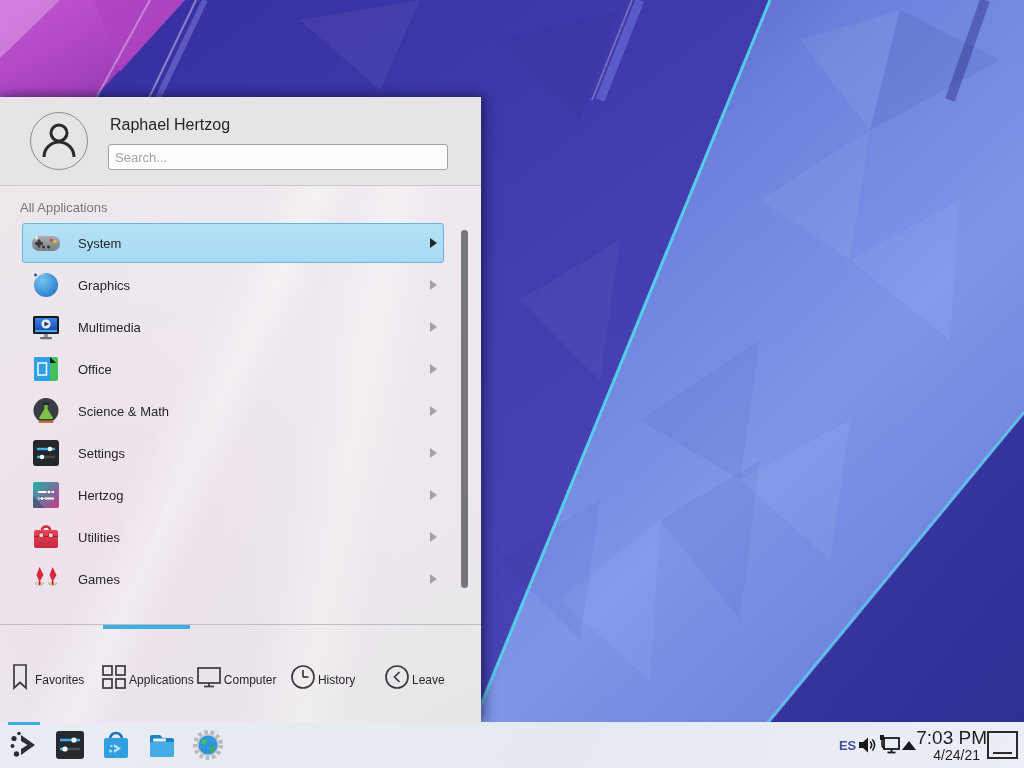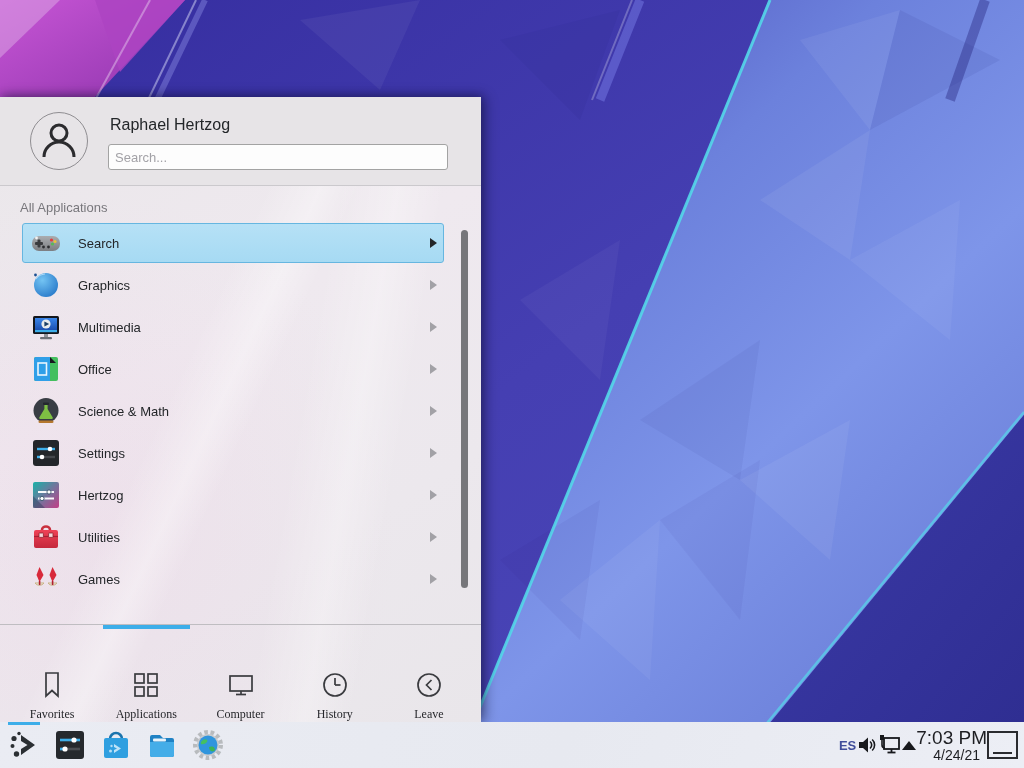--- a/index.html
+++ b/index.html
@@ -37,22 +37,22 @@
   .row-arrow{position:absolute;right:44px;top:50%;transform:translateY(-50%);
     width:0;height:0;border-left:7px solid #a2a1a6;border-top:5px solid transparent;
     border-bottom:5px solid transparent;}
   .category-row.selected .row-arrow{border-left-color:#232629;}
   .scrollbar{position:absolute;right:13px;top:8px;width:7px;height:358px;
     background:#76767a;border-radius:4px;}
 
   .tabbar{position:absolute;left:0;bottom:0;right:0;height:98px;border-top:1px solid #bfbdc1;
     display:flex;padding:0 5px;box-sizing:border-box;}
   .tab-indicator{position:absolute;left:103px;top:0;width:87px;height:4px;background:#3daee9;}
-  .tab{flex:1;display:flex;flex-direction:column;align-items:center;justify-content:flex-end;
-    padding-top:6px;cursor:default;font-family:Liberation Serif, serif;}
+  .tab{flex:1;display:flex;flex-direction:row;align-items:center;justify-content:flex-start;
+    padding-top:6px;cursor:default;}
   .tab-icon{width:30px;height:30px;}
   .tab-label{margin-top:7px;font-size:12px;color:#26272b;}
 
   
   .taskbar{position:absolute;left:0;bottom:0;width:1024px;height:46px;
     background:linear-gradient(110deg,#eaecf3 0%,#e7e9f0 55%,#eceef5 100%);
     display:flex;align-items:center;box-sizing:border-box;padding:0 6px 0 7px;}
   .task-icons{display:flex;align-items:center;gap:12px;height:100%;}
   .task-btn{position:relative;width:34px;height:46px;display:flex;align-items:center;justify-content:center;}
   .task-btn.active::before{content:'';position:absolute;top:0;left:1px;right:1px;height:3px;background:#3daee9;}
@@ -169,21 +169,21 @@
             <rect x="7.5" y="12.5" width="3" height="8" rx="1" fill="#3a3b3e"></rect>
             <rect x="5" y="15" width="8" height="3" rx="1" fill="#3a3b3e"></rect>
             <circle cx="6.5" cy="11" r="1.4" fill="#f2f2f2"></circle>
             <circle cx="21.5" cy="13" r="1.6" fill="#e23c3c"></circle>
             <circle cx="25" cy="14.5" r="1.6" fill="#e8c33c"></circle>
             <circle cx="22.5" cy="17" r="1.6" fill="#58b957"></circle>
             <circle cx="13.5" cy="20" r="1.4" fill="#2c2d30"></circle>
             <circle cx="18.5" cy="20" r="1.4" fill="#2c2d30"></circle>
           </svg>
         </span>
-        <span class="cat-label">Search</span>
+        <span class="cat-label">System</span>
         <span class="row-arrow"></span>
       </div>
 
       <div class="category-row">
         <span class="cat-icon">
           <svg viewBox="0 0 32 32" width="32" height="32">
             <circle cx="16" cy="16" r="12" fill="url(#sphereGrad)"></circle>
             <path d="M6,10 a12,12 0 0 1 9,-5" fill="none" stroke="#bfe3fa" stroke-width="1.2" opacity="0.8"></path>
             <circle cx="5.5" cy="6" r="1.4" fill="#1b4f92"></circle>
           </svg>

